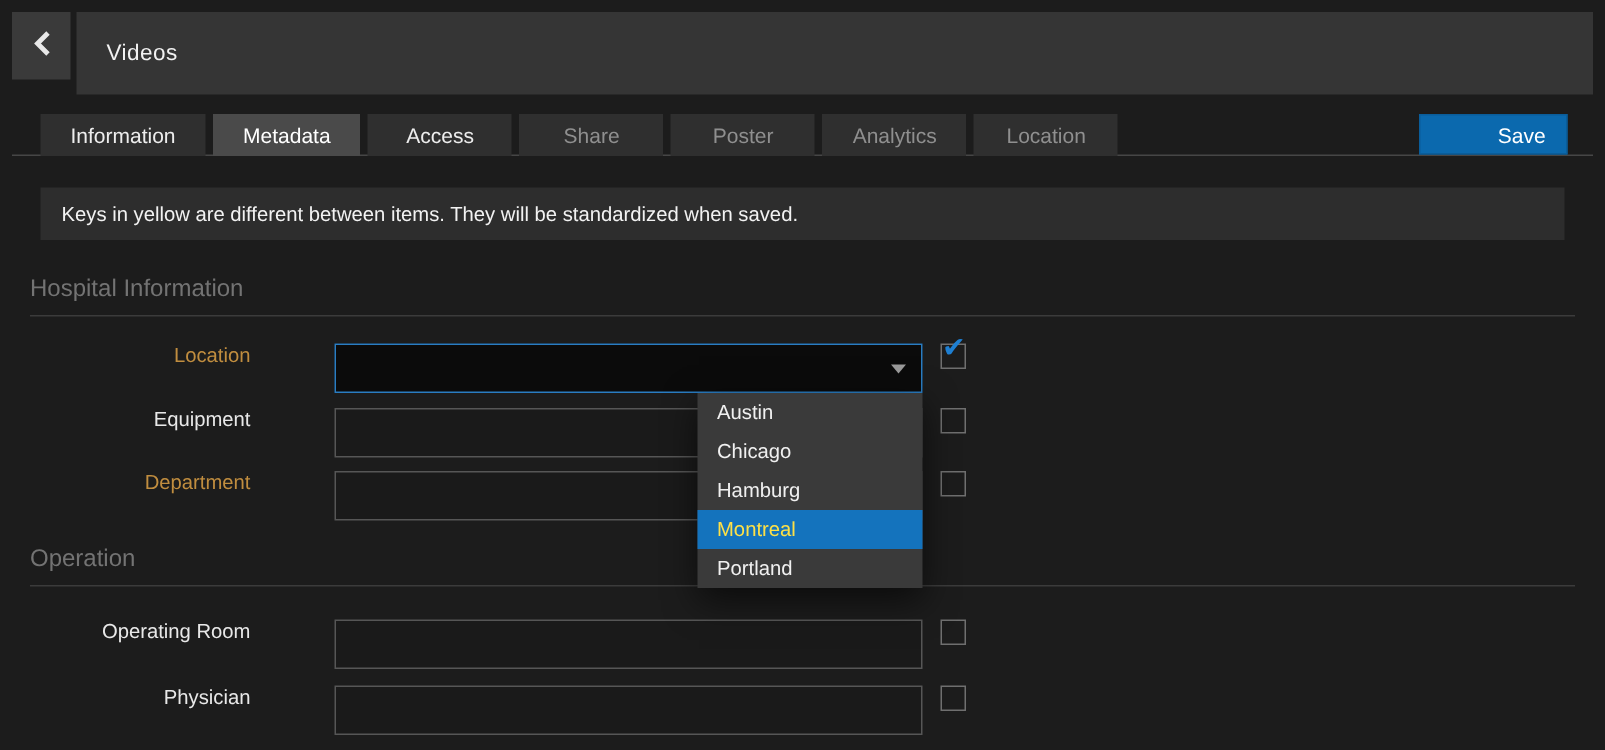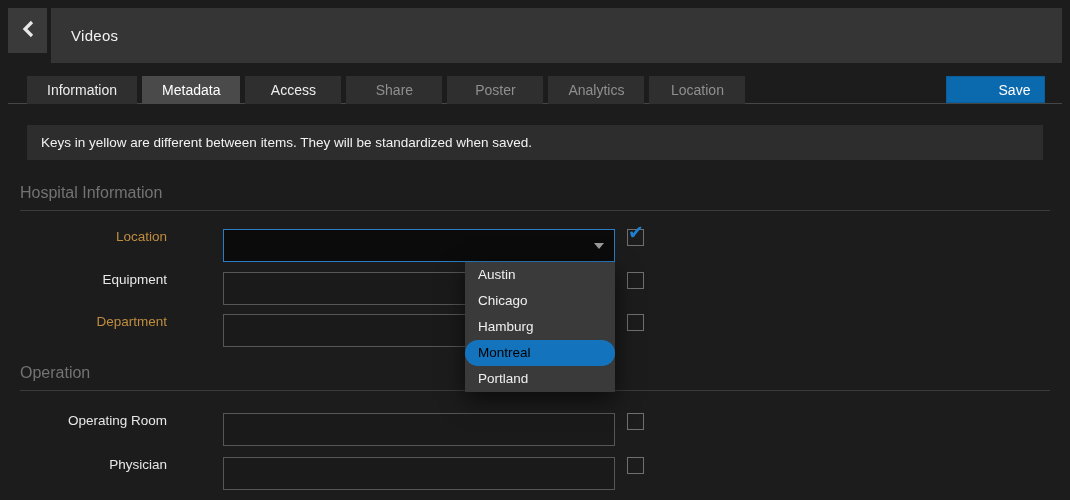--- a/index.html
+++ b/index.html
@@ -85,21 +85,21 @@
   }
 
   
   .dropdown-menu {
     position: absolute; top: 33px; right: 0; width: 150px; background: #3a3a3a;
     box-shadow: 0 8px 22px rgba(0,0,0,0.6); z-index: 20;
   }
   .dropdown-option {
     height: 26px; line-height: 26px; padding-left: 13px; font-size: 13.5px; color: #f0f0f0; cursor: pointer;
   }
-  .dropdown-option.highlighted { background: #1473bd; color: #000000; border-radius: 13px; }
+  .dropdown-option.highlighted { background: #1473bd; color: #fde047; }
 </style>
 </head>
 <body>
 
 <div class="app-header">
   <button class="back-button">
     <span>
       <svg width="12" height="18" viewBox="0 0 12 18">
           <polyline points="10,2 3,9 10,16" fill="none" stroke="#e8e8e8" stroke-width="3.2"></polyline>
         </svg>

